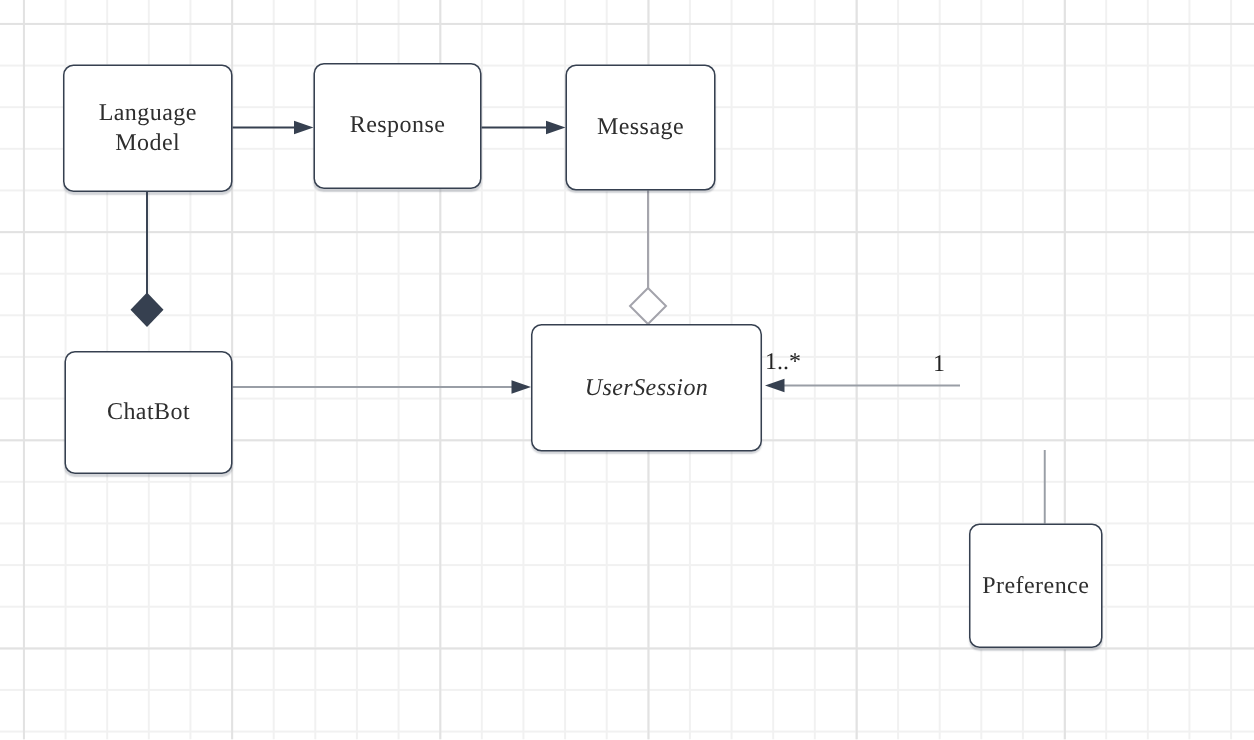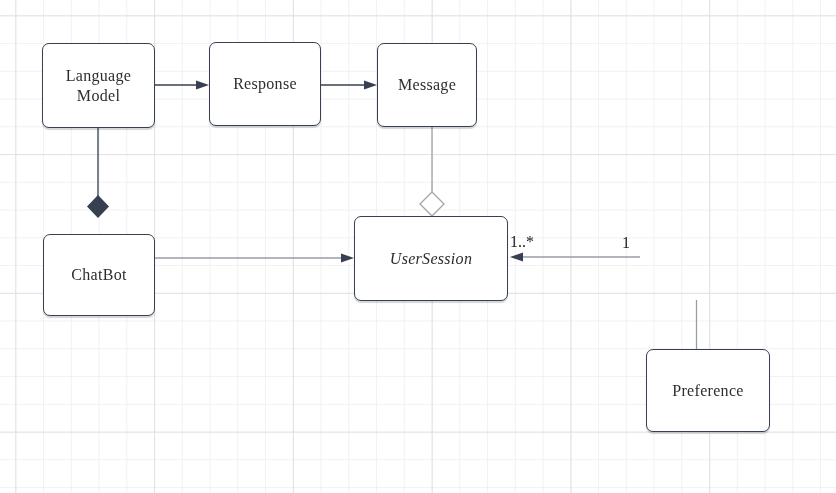--- a/index.html
+++ b/index.html
@@ -53,21 +53,21 @@
     line-height: 19px;
     color: #232323;
     white-space: nowrap;
   }
   #node-language-model { left: 42px;  top: 43px;  width: 113px; height: 85px; }
   #node-response       { left: 209px; top: 42px;  width: 112px; height: 84px; font-family: Liberation Serif, serif; }
   #node-message        { left: 377px; top: 43px;  width: 100px; height: 84px; }
   #node-chatbot        { left: 43px;  top: 218px; width: 112px; height: 82px; margin-top: 16px; }
   #node-user-session   { left: 354px; top: 216px; width: 154px; height: 85px; font-style: italic; }
   #node-user           { left: 640px; top: 217px; width: 113px; height: 83px; }
-  #node-preference     { left: 646px; top: 349px; width: 124px; height: 83px; justify-content: center; }
+  #node-preference     { left: 646px; top: 349px; width: 89px; height: 83px; justify-content: center; }
   #label-user-session-mult { left: 510px; top: 232px; }
   #label-user-mult         { left: 616px; top: 233px; width: 14px; text-align: right; }
 </style>
 </head>
 <body>
 
 <div class="canvas">
 
   <svg class="edges" viewBox="0 0 836 493" xmlns="http://www.w3.org/2000/svg">
 

